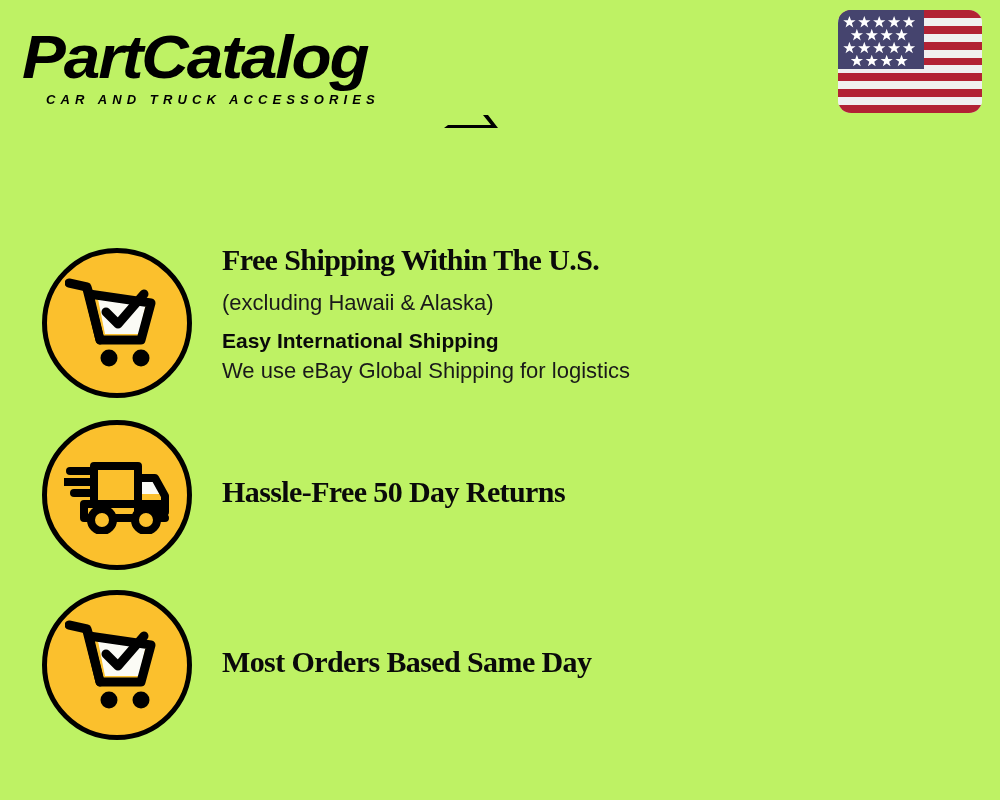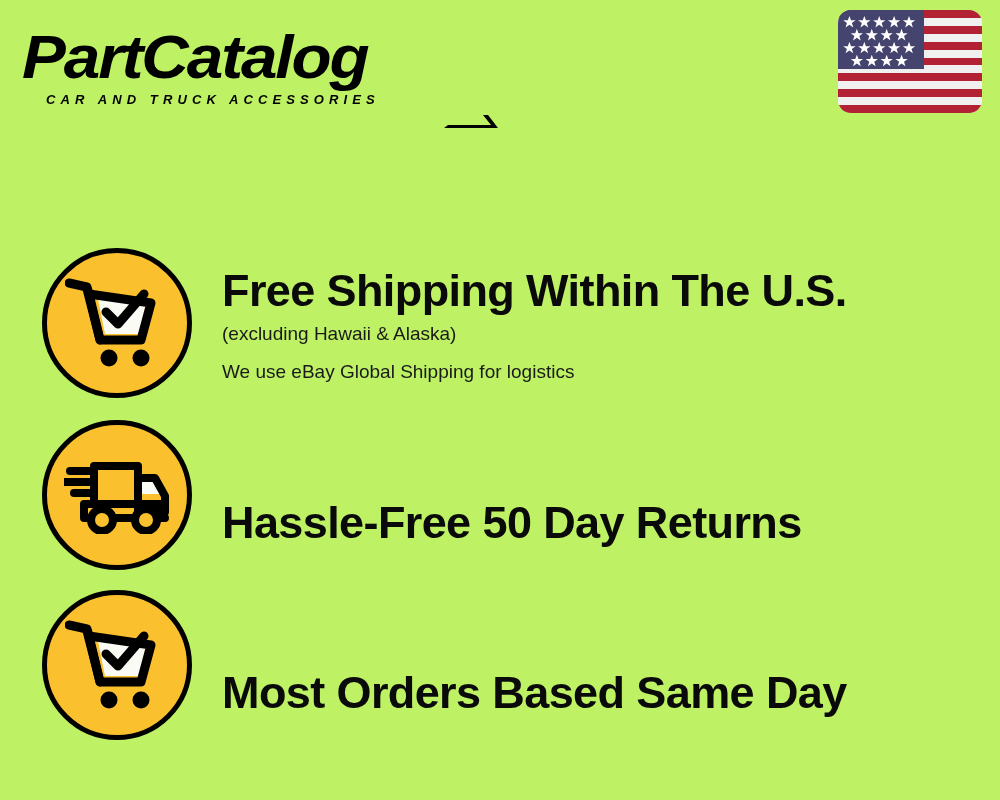--- a/index.html
+++ b/index.html
@@ -142,32 +142,31 @@
   }
   .feature-icon svg {
     display: block;
   }
   .feature-text {
     position: absolute;
     left: 222px;
     width: 760px;
   }
   .f-title {
-    font-family: Liberation Sans, sans-serif;
+    font-family: Liberation Serif, serif;
     font-weight: bold;
-    font-size: 45px;
+    font-size: 30px;
     line-height: 44px;
     letter-spacing: -0.6px;
     color: #0a0a0a;
     white-space: nowrap;
-    margin-top: 31px;
   }
   .f-sub {
     font-family: "Liberation Sans", sans-serif;
-    font-size: 19px;
+    font-size: 22px;
     line-height: 30px;
     font-weight: normal;
     color: #1a1a1a;
     white-space: nowrap;
   }
   .f-sub-bold {
     font-family: "Liberation Sans", sans-serif;
     font-size: 21px;
     line-height: 30px;
     font-weight: bold;
@@ -254,20 +253,21 @@
           <path d="M41 35 L53 47 L79 17" fill="none" stroke="#000" stroke-width="9" stroke-linecap="round" stroke-linejoin="round"></path>
           <circle cx="44" cy="81" r="8.5" fill="#000"></circle>
           <circle cx="76" cy="81" r="8.5" fill="#000"></circle>
         </svg>
       </div>
       <div class="feature-text" style="top:-10px;">
         <div class="f-title">Free Shipping Within The U.S.</div>
         <div class="gap-1"></div>
         <div class="f-sub">(excluding Hawaii &amp; Alaska)</div>
         <div class="gap-2"></div>
+        <div class="f-sub-bold">Easy International Shipping</div>
         <div class="f-sub">We use eBay Global Shipping for logistics</div>
       </div>
     </div>
 
     <div class="feature" style="top:420px;">
       <div class="feature-icon" style="top:0px;">
         <svg width="106" height="78" viewBox="0 0 106 78">
           <polygon points="72,22 90,22 96,38 72,38" fill="#fbfbf5"></polygon>
           <rect x="30" y="10" width="44" height="38" fill="none" stroke="#000" stroke-width="8" stroke-linejoin="round"></rect>
           <path d="M74 22 L91 22 L101 40 L101 56 L74 56 Z" fill="none" stroke="#000" stroke-width="8" stroke-linejoin="round"></path>

